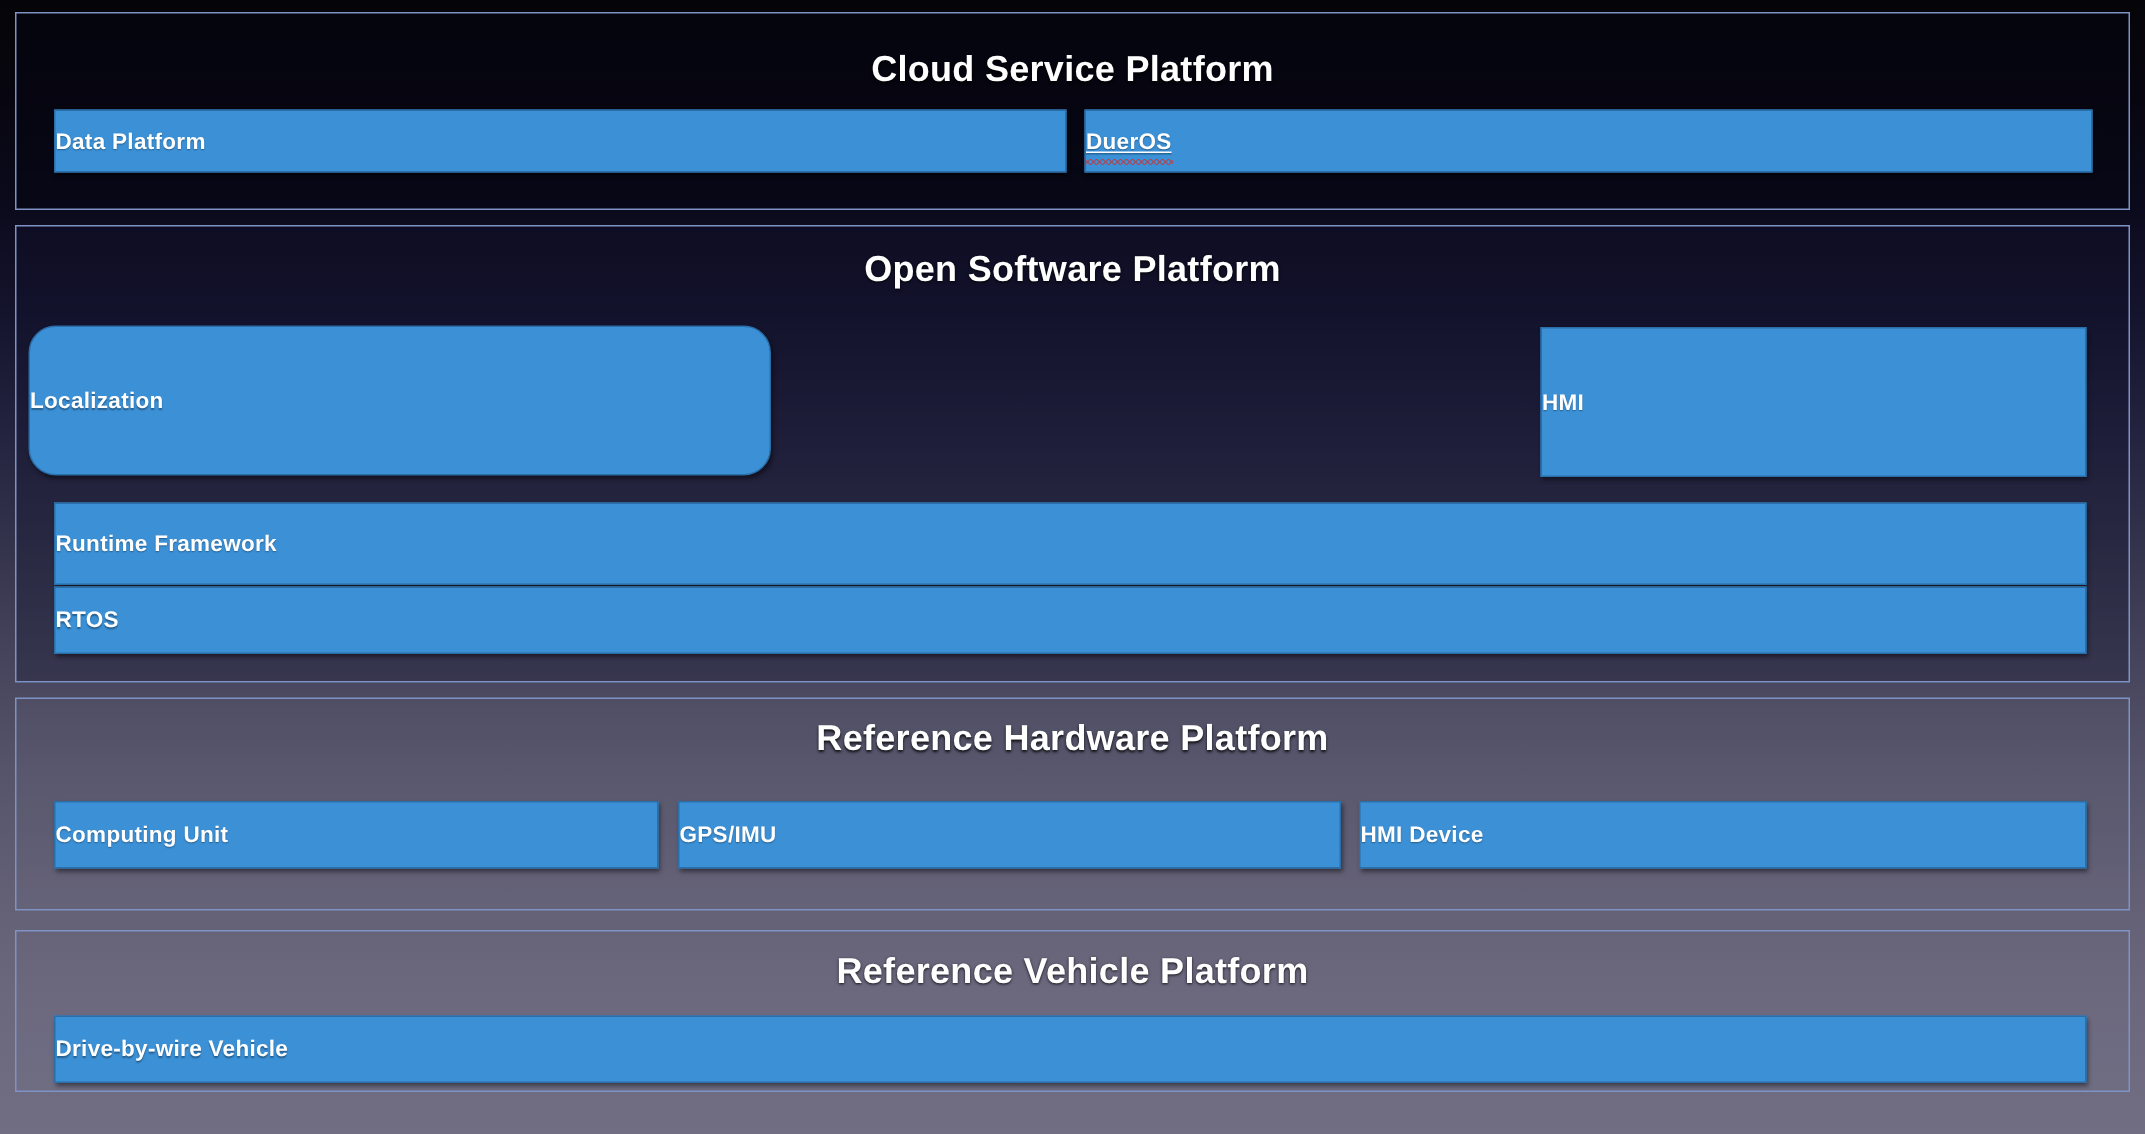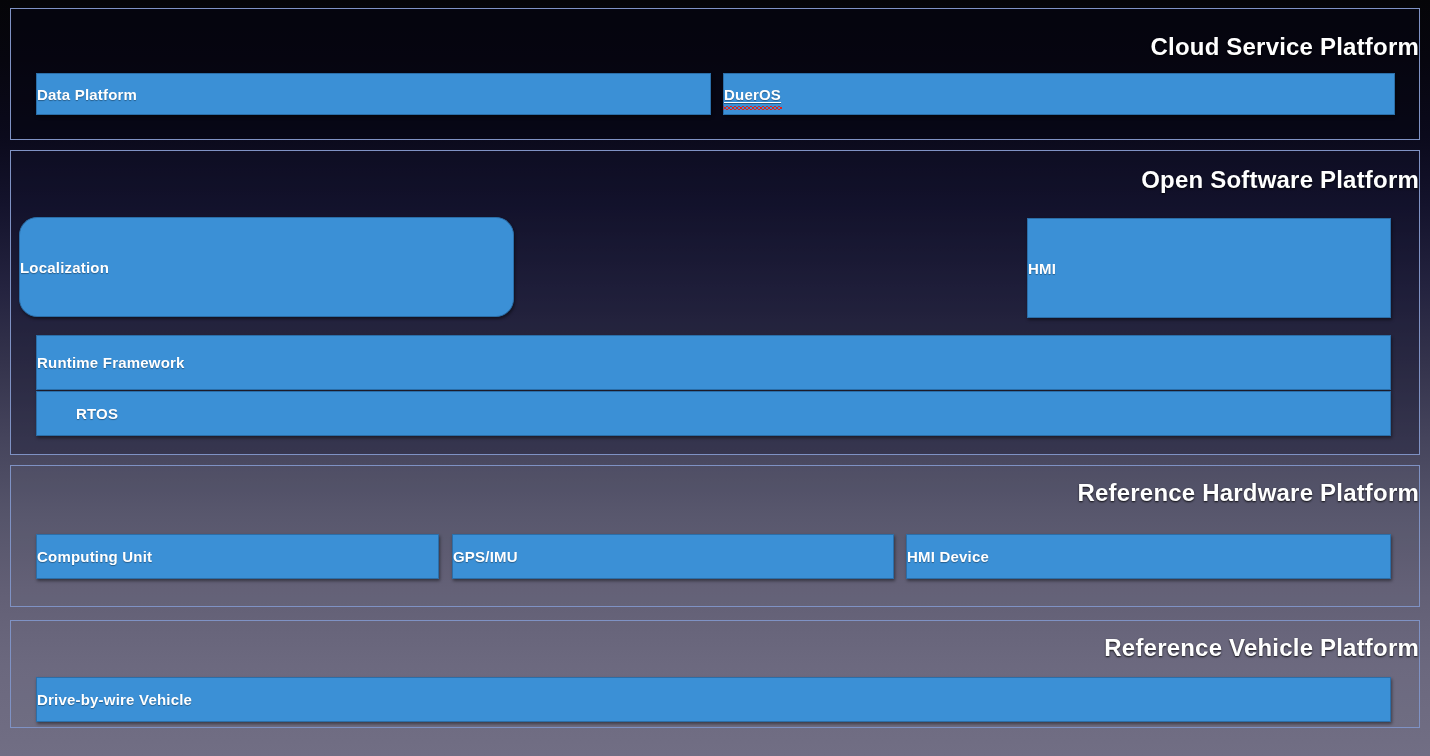--- a/index.html
+++ b/index.html
@@ -40,21 +40,21 @@
   }
 
   .panel.tone-dark   { background: rgba(6, 6, 18, 0.55); }
   .panel.tone-mid    { background: rgba(18, 18, 42, 0.30); }
   .panel.tone-light  { background: rgba(120, 118, 140, 0.10); }
 
   .panel-title {
     position: absolute;
     left: 0;
     right: 0;
-    text-align: right;
+    text-align: center;
     color: #ffffff;
     font-weight: bold;
     font-size: 24px;
     letter-spacing: 0.2px;
     text-shadow: 0 1px 2px rgba(0,0,0,0.85);
     white-space: nowrap;
   }
 
   
   .block {
@@ -124,21 +124,21 @@
 
 
     <div class="block" style="left:1016px; top:67px; width:364px; height:100px;">
       <span class="block-label">HMI</span>
     </div>
 
     <div class="block" style="left:25px; top:184px; width:1355px; height:55px;">
       <span class="block-label">Runtime Framework</span>
     </div>
 
-    <div class="block" style="left:25px; top:240px; width:1355px; height:45px;padding-left:39px;">
+    <div class="block" style="left:25px; top:240px; width:1355px; height:45px;">
       <span class="block-label">RTOS</span>
     </div>
   </div>
 
   <div class="panel tone-light" style="top:465px; height:142px;">
     <div class="panel-title" style="top:13px;">Reference Hardware Platform</div>
 
     <div class="block" style="left:25px; top:68px; width:403px; height:45px;">
       <span class="block-label">Computing Unit</span>
     </div>

